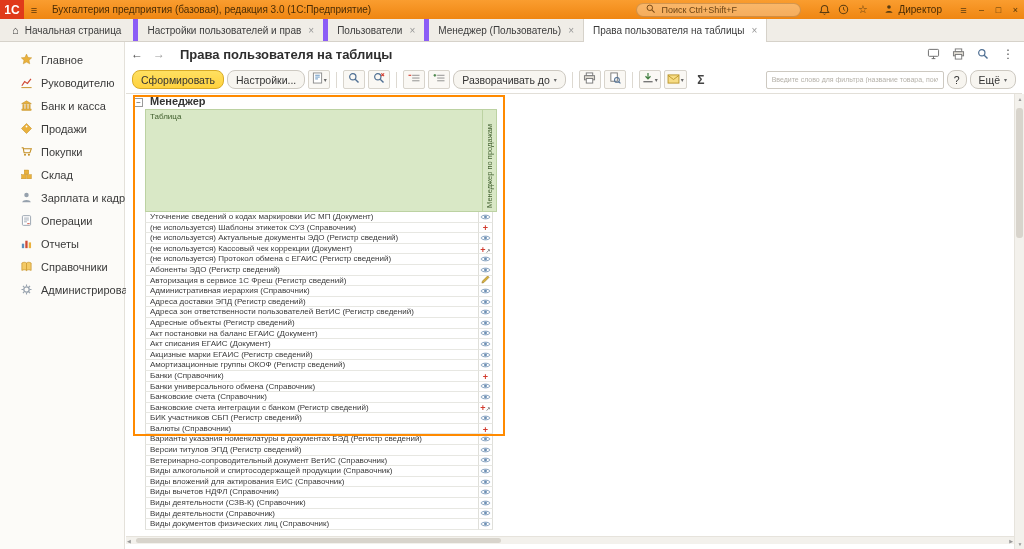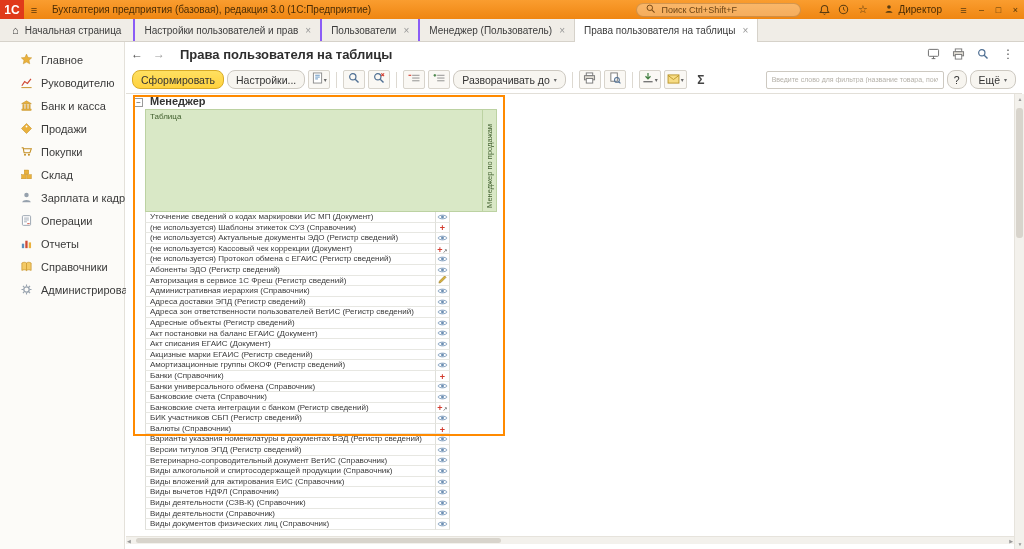--- a/index.html
+++ b/index.html
@@ -17,21 +17,21 @@
 .tb-search{display:flex;align-items:center;gap:5px;background:rgba(255,255,255,.30);border:1px solid rgba(122,74,20,.30);border-radius:8px;height:14px;padding:0 9px;font-size:9px;color:#6d4413;min-width:165px;cursor:text;margin-right:14px}
 .tb-ico{width:19px;height:19px;display:flex;align-items:center;justify-content:center;font-size:11px;color:#5a3c10;cursor:pointer}
 .tb-user{display:flex;align-items:center;gap:4px;font-size:10px;margin:0 12px;cursor:pointer;color:#4a2c05}
 .win-btn{width:17px;height:19px;display:flex;align-items:center;justify-content:center;font-size:9px;color:#4a3208;cursor:pointer}
 
 
 .tabbar{position:absolute;top:19px;left:0;right:0;height:23px;background:#f0ede7;border-bottom:1px solid #d6d2ca;display:flex;align-items:stretch}
 .home-tab{display:flex;align-items:center;gap:6px;padding:0 12px;font-size:10px;color:#3c3c3c;cursor:pointer}
 .home-ico{font-size:11px;color:#444}
 .tabs{display:flex}
-.tab{display:flex;align-items:center;gap:7px;padding:0 9px;font-size:10px;color:#3c3c3c;border-left:2px solid #8b5cf6;cursor:pointer;white-space:nowrap}
+.tab{display:flex;align-items:center;gap:7px;padding:0 9px;font-size:10px;color:#3c3c3c;border-left:5px solid #8b5cf6;cursor:pointer;white-space:nowrap}
 .tab.active{background:#fff;border-left:1px solid #d6d2ca;border-right:1px solid #d6d2ca;margin-bottom:-1px}
 .tab-close{color:#979797;font-size:10px}
 
 
 .sidebar{position:absolute;top:42px;left:0;width:125px;bottom:0;background:#fcfbf8;border-right:1px solid #e4e1da;padding-top:6px}
 .side-item{height:23px;display:flex;align-items:center;gap:8px;padding-left:20px;font-size:11px;color:#3a3a3a;cursor:pointer;white-space:nowrap}
 .s-ico{width:13px;height:13px;display:flex;align-items:center;justify-content:center;flex:0 0 13px}
 
 
 .main{position:absolute;top:42px;left:126px;right:0;bottom:0;background:#fff}
@@ -57,21 +57,21 @@
 
 .report{position:absolute;top:52px;left:0;right:10px;bottom:0}
 .collapse-box{position:absolute;left:8px;top:4px;width:9px;height:9px;border:1px solid #9a9a9a;font-size:8px;line-height:7px;text-align:center;color:#444;background:#fff;cursor:pointer}
 .group-title{position:absolute;left:24px;top:1px;font-size:11px;font-weight:bold;color:#333}
 .report-header{position:absolute;top:15px;left:19px;display:flex}
 .th-table{width:338px;height:103px;background:#d9e8c6;border:1px solid #bcd2a2;font-size:8px;color:#3f5e2c;padding:2px 0 0 4px}
 .th-rot{width:14px;height:103px;background:#d9e8c6;border:1px solid #bcd2a2;border-left:none;display:flex;align-items:flex-end;justify-content:center;padding-bottom:3px}
 .th-rot span{writing-mode:vertical-rl;transform:rotate(180deg);font-size:7.5px;color:#3f5e2c;white-space:nowrap}
 #rows{position:absolute;top:118px;left:19px;width:352px}
 .rrow{display:flex;height:10.6px}
-.cell-name{width:291px;border-left:1px solid #dfdfda;border-right:1px solid #dfdfda;border-bottom:1px solid #e7e7e2;font-size:8px;color:#3a3a3a;line-height:10px;padding-left:4px;white-space:nowrap;overflow:hidden}
+.cell-name{width:334px;border-left:1px solid #dfdfda;border-right:1px solid #dfdfda;border-bottom:1px solid #e7e7e2;font-size:8px;color:#3a3a3a;line-height:10px;padding-left:4px;white-space:nowrap;overflow:hidden}
 .cell-right{width:14px;border-right:1px solid #dfdfda;border-bottom:1px solid #e7e7e2;display:flex;align-items:center;justify-content:center;overflow:hidden}
 .r-add{color:#d23b2e;font-size:9px;font-weight:bold;line-height:1}
 .r-arw{color:#444;font-size:6px;line-height:1}
 .sel{position:absolute;left:7px;top:1px;width:372px;height:341px;border:2px solid #ff8a00;pointer-events:none;z-index:4}
 
 
 .hscroll{position:absolute;left:0;right:0;top:442px;height:8px;background:#f3f1ec;border-top:1px solid #e6e3dc}
 .hthumb{position:absolute;left:10px;top:1px;width:365px;height:5px;background:#d8d4cc;border-radius:3px;cursor:pointer}
 .harr{position:absolute;top:0;font-size:5px;color:#999;line-height:8px}
 .harr.l{left:1px}.harr.r{right:1px}

